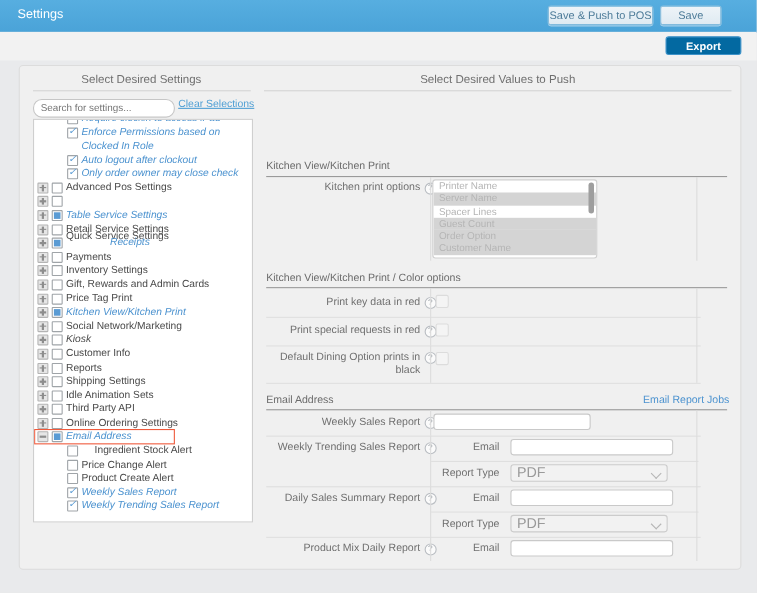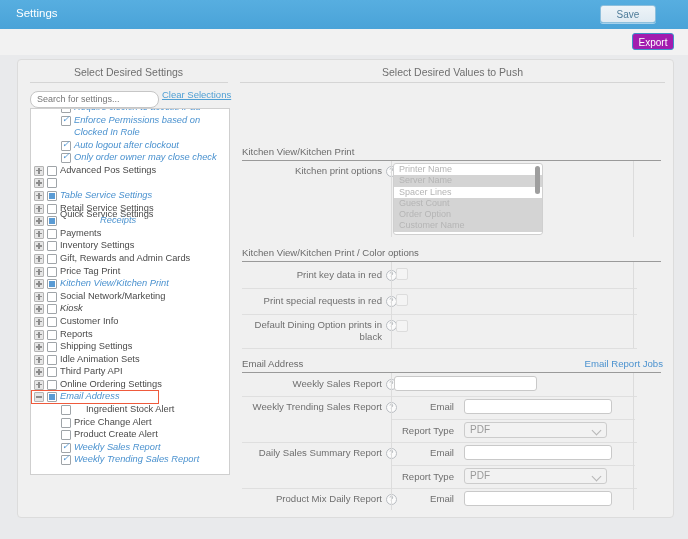--- a/index.html
+++ b/index.html
@@ -43,30 +43,31 @@
   #save-btn { left: 600px; width: 56px; }
 
   
   .export-row {
     position: absolute; left: 0; top: 29px;
     width: 688px; height: 26px;
     background: #f2f2f2;
   }
   .export-btn {
     position: absolute; right: 14px; top: 4px;
-    width: 42px; height: 17px;
-    background: #a21caf;
+    width: 69px; height: 17px;
+    background: #0369a1;
     border: 1px solid #3e93c9;
     border-radius: 3px;
     color: #ffffff;
     font-size: 10px;
     line-height: 17px;
     text-align: center;
     cursor: pointer;
     padding: 0;
+    font-weight: bold;
   }
 
   
   .card {
     position: absolute; left: 17px; top: 59px;
     width: 655px; height: 457px;
     background: #f0f0f0;
     border: 1px solid #dcdcdc;
     border-radius: 4px;
   }
@@ -246,21 +247,21 @@
     outline: none;
     box-sizing: content-box;
   }
   .txtinput.empty { color: #9a9a9a; }
   .selbox {
     position: absolute;
     height: 14px;
     background: #f2f2f2;
     border: 1px solid #ccc;
     border-radius: 3px;
-    font-size: 10px;
+    font-size: 13px;
     color: #9a9a9a;
     line-height: 14px;
     padding-left: 5px;
     cursor: pointer;
   }
   .chev {
     position: absolute; right: 6px; top: 4px;
     width: 6px; height: 6px;
     border-right: 1.3px solid #b6b6b6;
     border-bottom: 1.3px solid #b6b6b6;
@@ -298,20 +299,21 @@
     cursor: pointer;
   }
 </style>
 </head>
 <body>
 
 <div id="app">
 
   <div class="titlebar">
     <div class="titlebar-title">Settings</div>
+    <button class="hdr-btn" id="save-push-btn">Save &amp; Push to POS</button>
     <button class="hdr-btn" id="save-btn">Save</button>
   </div>
 
   <div class="export-row">
     <button class="export-btn">Export</button>
   </div>
 
   <div class="card">
 
     <div class="panel-title" id="left-panel-title">Select Desired Settings</div>

